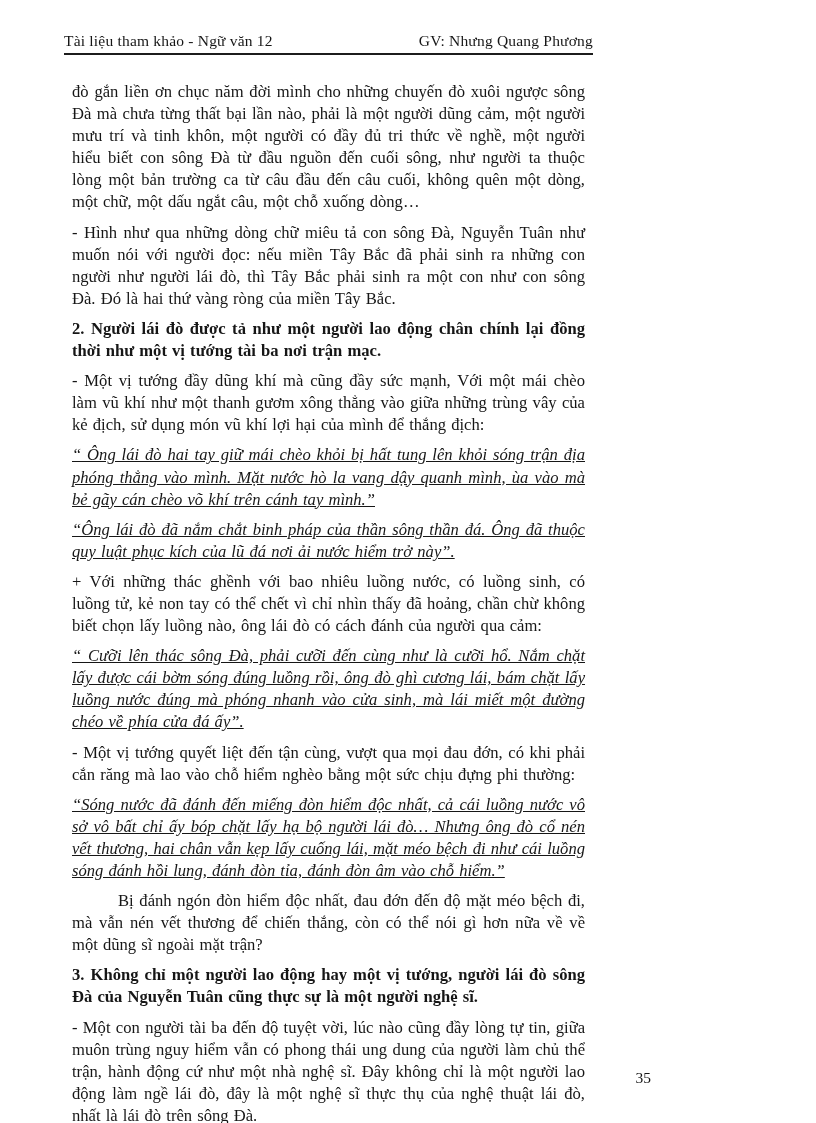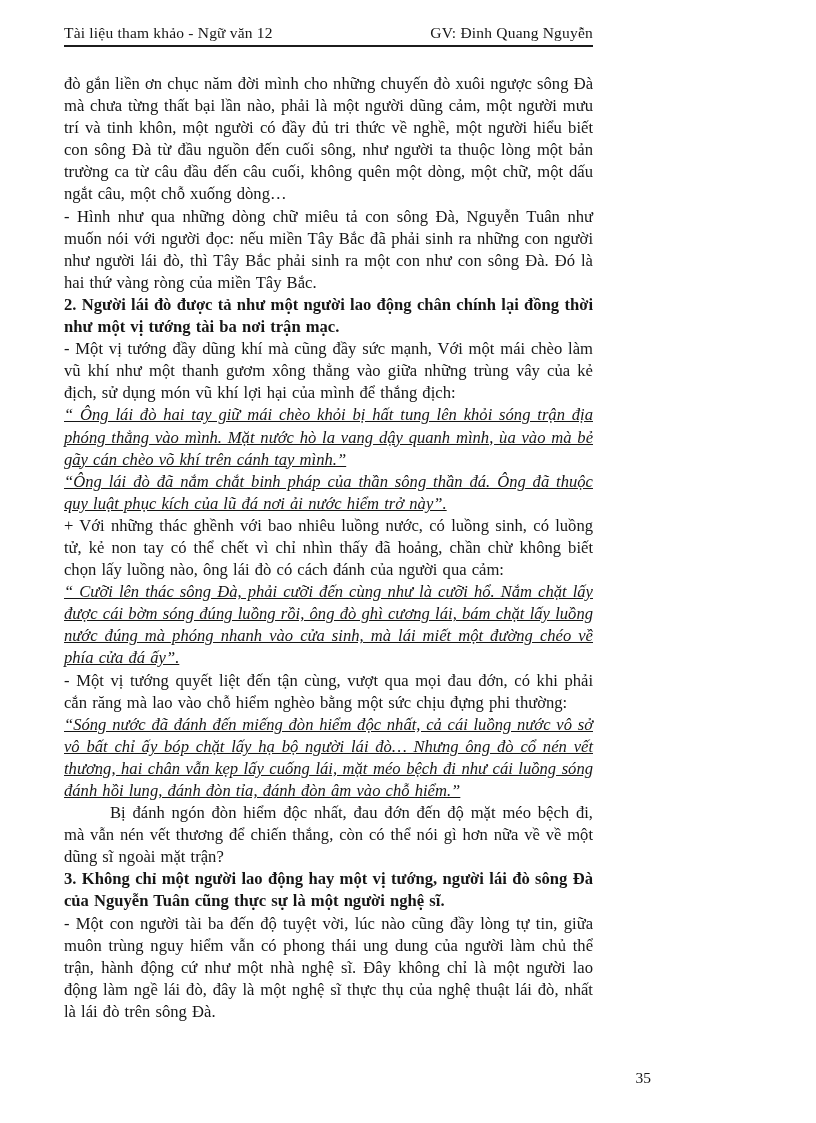--- a/index.html
+++ b/index.html
@@ -7,62 +7,62 @@
   body {
     width: 816px; height: 1123px;
     background: #ffffff;
     color: #161616;
     font-family: "Liberation Serif", "DejaVu Serif", serif;
     overflow: hidden;
     position: relative;
   }
   .page {
     width: 651px; height: 1123px;
-    padding: 24px 58px 0 64px;
+    padding: 32px 58px 0 64px;
     position: relative;
   }
   .header {
     display: flex;
     justify-content: space-between;
     align-items: baseline;
     font-size: 15.5px;
     border-bottom: 2px solid #1c1c1c;
     padding-bottom: 3px;
   }
   .header .h-left { letter-spacing: 0.2px; }
   .header .h-right { letter-spacing: 0.2px; }
   .body-text {
     margin-top: 26px;
     font-size: 16.6px;
     line-height: 22.1px;
     text-align: justify;
     word-spacing: 1px;
   }
-  .body-text p { margin: 0; padding: 0; }
+  .body-text p { margin: 8px; padding: 0; }
   .para-heading { font-weight: bold; }
   .para-quote { font-style: italic; text-decoration: underline; }
   .para-indent { text-indent: 46px; }
   .run-italic { font-style: italic; }
   .footer {
     position: absolute;
     left: 0; right: 0;
     bottom: 36px;
     text-align: right;
     font-size: 15.5px;
     margin-left: 11px;
   }
 </style>
 </head>
 <body>
 
 <div class="page">
 
   <div class="header">
     <span class="h-left">Tài liệu tham khảo - Ngữ văn 12</span>
-    <span class="h-right">GV: Đinh Quang Nguyễn</span>
+    <span class="h-right">GV: Nhưng Quang Phương</span>
   </div>
 
   <div class="body-text">
     <p>đò gắn liền ơn chục năm đời mình cho những chuyến đò xuôi ngược sông Đà mà chưa từng thất bại lần nào, phải là một người dũng cảm, một người mưu trí và tinh khôn, một người có đầy đủ tri thức về nghề, một người hiểu biết con sông Đà từ đầu nguồn đến cuối sông, như người ta thuộc lòng một bản trường ca từ câu đầu đến câu cuối, không quên một dòng, một chữ, một dấu ngắt câu, một chỗ xuống dòng…</p>
     <p>- Hình như qua những dòng chữ miêu tả con sông Đà, Nguyễn Tuân như muốn nói với người đọc: nếu miền Tây Bắc đã phải sinh ra những con người như người lái đò, thì Tây Bắc phải sinh ra một con như con sông Đà. Đó là hai thứ vàng ròng của miền Tây Bắc.</p>
     <p class="para-heading">2. Người lái đò được tả như một người lao động chân chính lại đồng thời như một vị tướng tài ba nơi trận mạc.</p>
     <p>- Một vị tướng đầy dũng khí mà cũng đầy sức mạnh, Với một mái chèo làm vũ khí như một thanh gươm xông thẳng vào giữa những trùng vây của kẻ địch, sử dụng món vũ khí lợi hại của mình để thắng địch:</p>
     <p class="para-quote">“ Ông lái đò hai tay giữ mái chèo khỏi bị hất tung lên khỏi sóng trận địa phóng thẳng vào mình. Mặt nước hò la vang dậy quanh mình, ùa vào mà bẻ gãy cán chèo võ khí trên cánh tay mình.”</p>
     <p class="para-quote">“Ông lái đò đã nắm chắt binh pháp của thần sông thần đá. Ông đã thuộc quy luật phục kích của lũ đá nơi ải nước hiểm trở này”.</p>
     <p>+ Với những thác ghềnh với bao nhiêu luồng nước, có luồng sinh, có luồng tử, kẻ non tay có thể chết vì chỉ nhìn thấy đã hoảng, chần chừ không biết chọn lấy luồng nào, ông lái đò có cách đánh của người qua cảm:</p>

